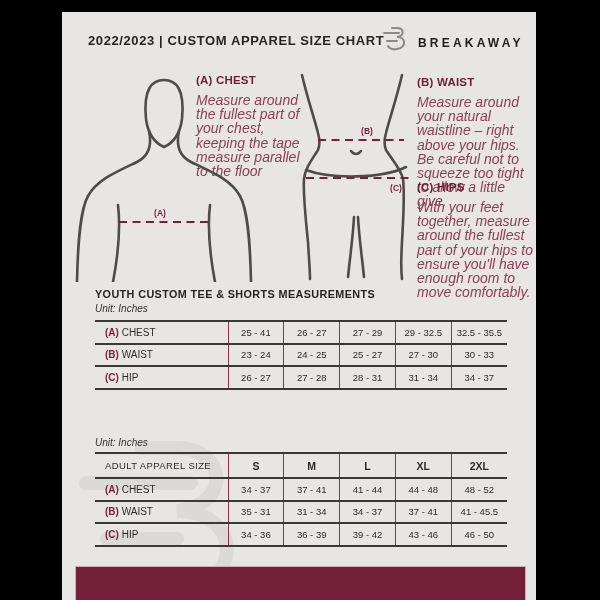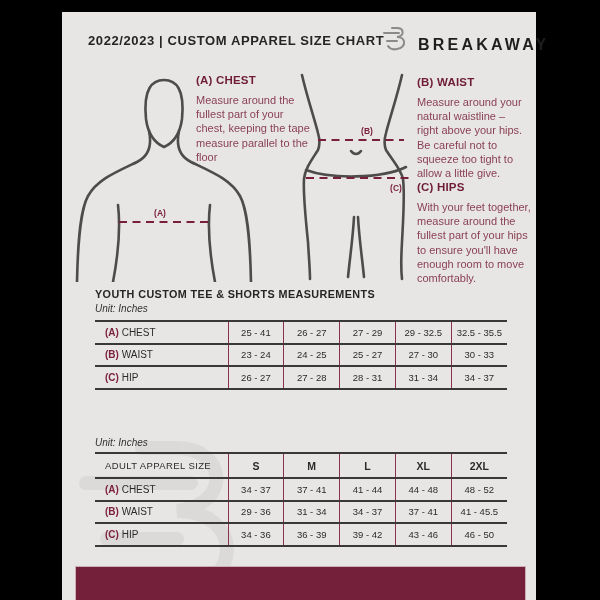--- a/index.html
+++ b/index.html
@@ -4,26 +4,26 @@
 <style>
   html,body{margin:0;padding:0;background:#000;}
   .stage{position:relative;width:600px;height:600px;background:#000;overflow:hidden;
          font-family:"Liberation Sans",sans-serif;}
   .doc{position:absolute;left:62px;top:12px;width:474px;height:600px;background:#e8e6e4;}
 
   
   .header-title{position:absolute;left:26px;top:21px;font-size:13px;font-weight:bold;
                 letter-spacing:0.6px;color:#262524;white-space:nowrap;}
   .logo{position:absolute;left:320px;top:12px;}
-  .brand{position:absolute;left:356px;top:24px;font-size:16px;font-weight:bold;
+  .brand{position:absolute;left:356px;top:24px;font-size:12px;font-weight:bold;
          letter-spacing:3.2px;color:#1f1e1e;white-space:nowrap;}
 
   
   .sec-heading{position:absolute;font-size:11.5px;font-weight:bold;color:#6e1c38;letter-spacing:0.2px;}
-  .sec-body{position:absolute;font-size:11px;color:#8a4157;line-height:14.2px;}
+  .sec-body{position:absolute;font-size:14px;font-style:italic;color:#8a4157;line-height:14.2px;}
   #chest-h{left:134px;top:62px;}  #chest-b{left:134px;top:81px;width:114px;}
   #waist-h{left:355px;top:64px;}  #waist-b{left:355px;top:83px;width:110px;}
   #hips-h{left:355px;top:169px;}  #hips-b{left:355px;top:188px;width:118px;}
 
   .fig-svg{position:absolute;left:0;top:55px;}
 
   
   .tbl-title{position:absolute;left:33px;width:412px;text-align:left;font-weight:bold;
              font-size:10.8px;color:#262524;letter-spacing:0.4px;}
   .tbl-unit{position:absolute;left:33px;width:412px;text-align:left;font-style:italic;
@@ -170,21 +170,21 @@
       <tr>
         <td class="rowlab"><span class="key">(A)</span><span> CHEST</span></td>
         <td>34 - 37</td>
         <td>37 - 41</td>
         <td>41 - 44</td>
         <td>44 - 48</td>
         <td>48 - 52</td>
       </tr>
       <tr>
         <td class="rowlab"><span class="key">(B)</span><span> WAIST</span></td>
-        <td>29 - 36</td>
+        <td>35 - 31</td>
         <td>31 - 34</td>
         <td>34 - 37</td>
         <td>37 - 41</td>
         <td>41 - 45.5</td>
       </tr>
       <tr>
         <td class="rowlab"><span class="key">(C)</span><span> HIP</span></td>
         <td>34 - 36</td>
         <td>36 - 39</td>
         <td>39 - 42</td>

